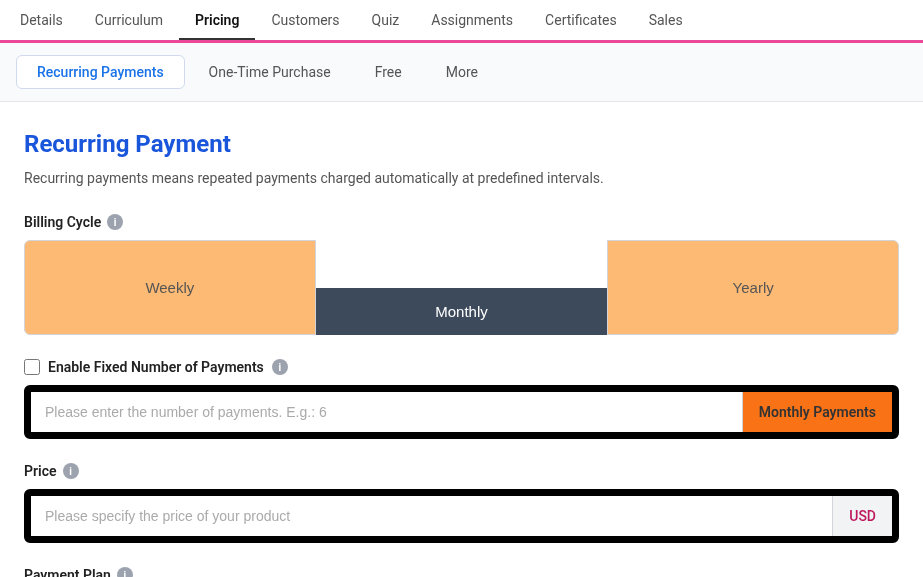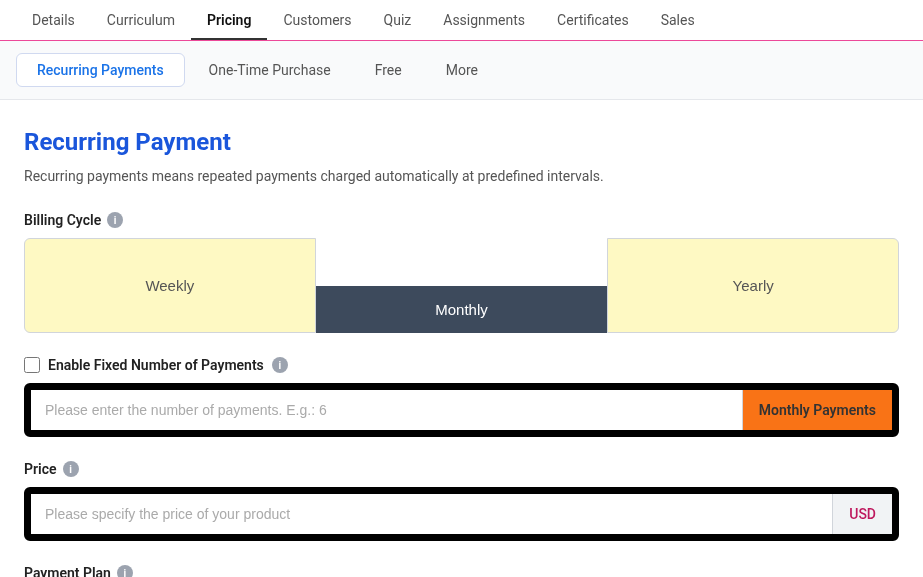--- a/index.html
+++ b/index.html
@@ -7,22 +7,22 @@
       font-family: -apple-system, BlinkMacSystemFont, 'Segoe UI', Roboto, sans-serif;
       background: #fff;
       color: #333;
       font-size: 14px;
     }
 
     
     .top-nav {
       display: flex;
       align-items: center;
-      border-bottom: 1px solid #ec4899;
-      padding: 0 16px;
+      border-bottom: 3px solid #ec4899;
+      padding: 0 4px;
       background: #fff;
     }
     .top-nav-item {
       padding: 12px 16px;
       cursor: pointer;
       color: #555;
       font-size: 14px;
       white-space: nowrap;
       position: relative;
     }
@@ -116,21 +116,21 @@
     
     .billing-cycle-row {
       display: flex;
       gap: 0;
       width: 100%;
     }
     .billing-btn {
       flex: 1;
       padding: 14px 20px;
       border: 1px solid #d1d5db;
-      background: #fef9c3;
+      background: #fdba74;
       color: #555;
       font-size: 15px;
       cursor: pointer;
       text-align: center;
     }
     .billing-btn:first-child {
       border-radius: 6px 0 0 6px;
     }
     .billing-btn:last-child {
       border-radius: 0 6px 6px 0;

